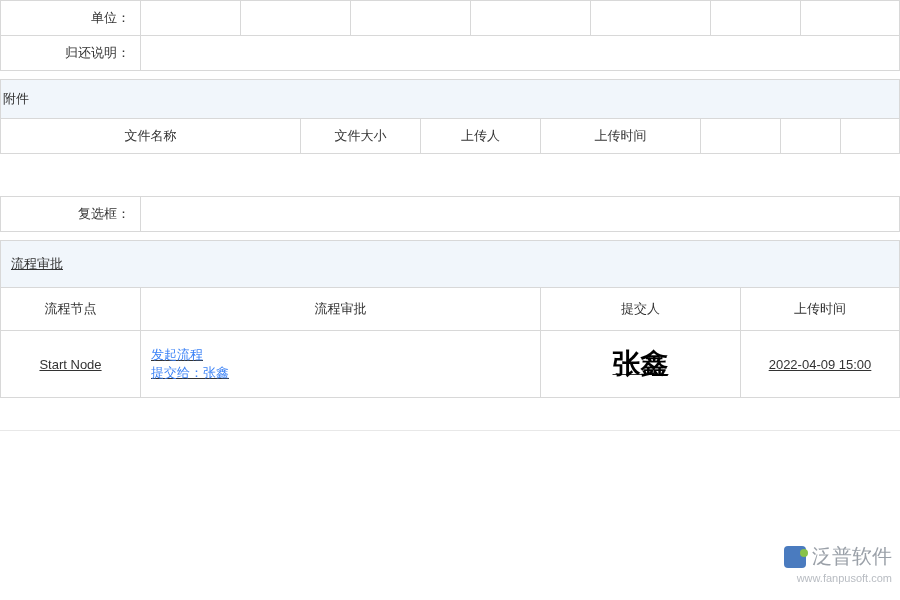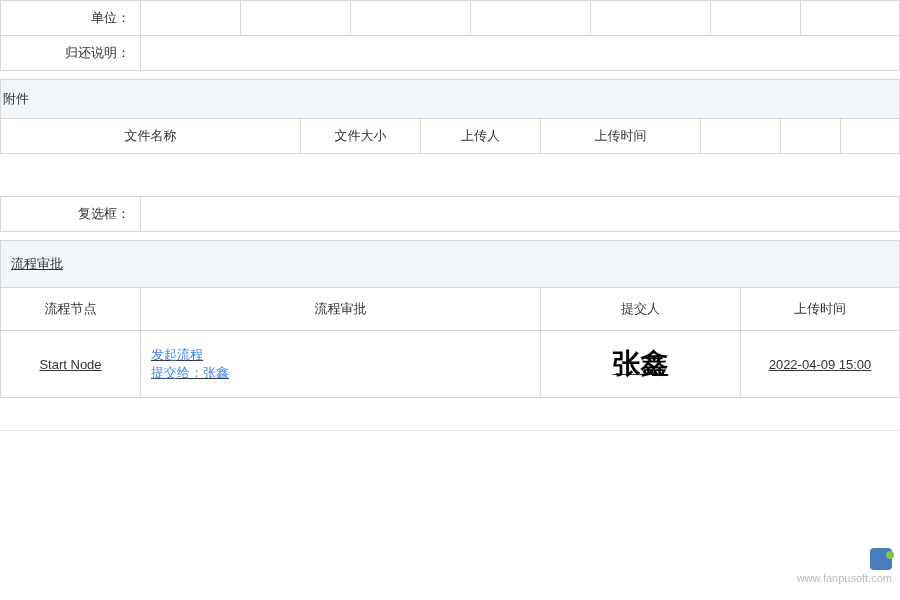--- a/index.html
+++ b/index.html
@@ -178,16 +178,17 @@
     </td>
     <td class="center">2022-04-09 15:00</td>
   </tr>
 </tbody>
   </table>
 
 <div class="bottom-area">
   <div class="branding">
     <div class="brand-line">
       <span class="brand-icon"></span>
+      <span class="brand-name">泛普软件</span>
     </div>
     <div class="brand-url">www.fanpusoft.com</div>
   </div>
 </div>
 
 </body></html>

